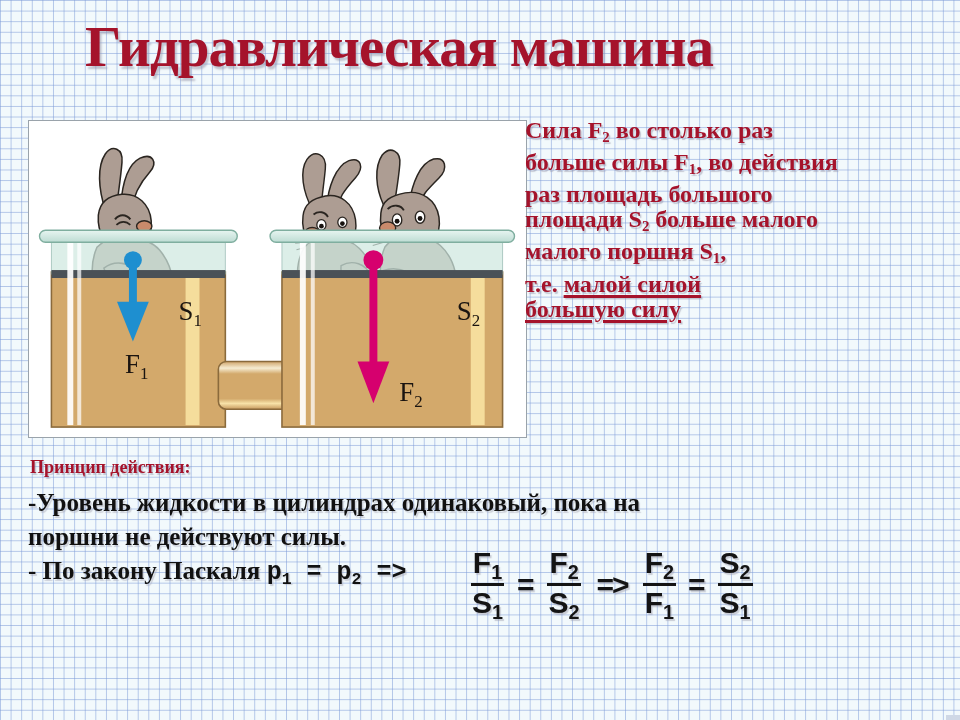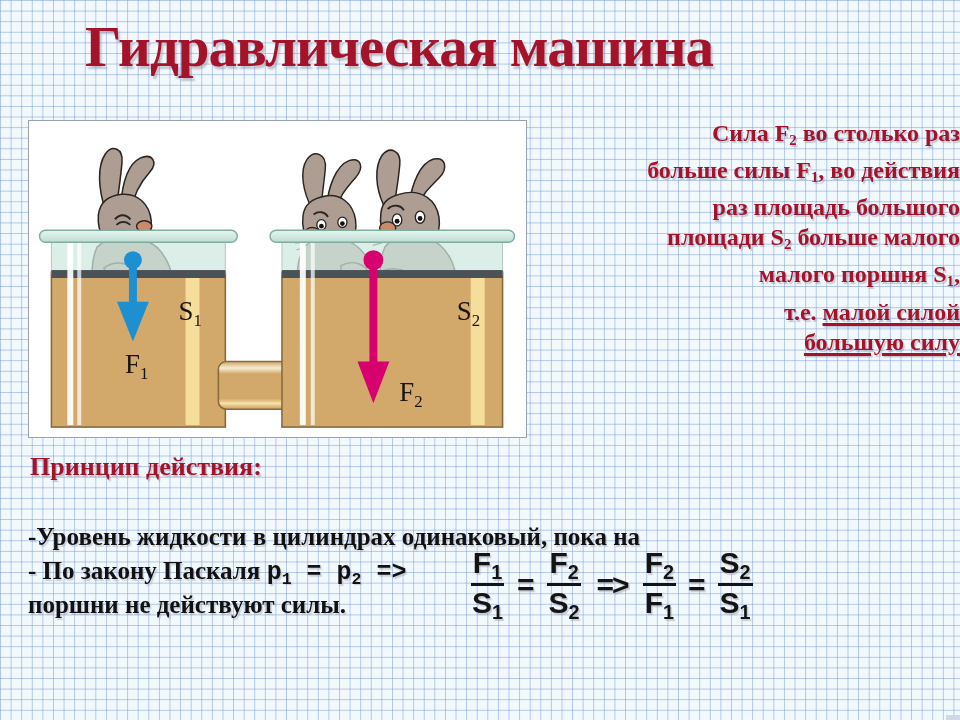--- a/index.html
+++ b/index.html
@@ -27,51 +27,51 @@
   #figure{
     position:absolute;left:28px;top:120px;width:499px;height:318px;
     background:#ffffff;border:1px solid #9aa3ab;box-sizing:border-box;
     overflow:hidden;
   }
   #figure svg{display:block;width:100%;height:100%;}
 
   
   #statement{
     position:absolute;left:525px;top:118px;width:435px;
-    text-align:right;
-    font-family:"Liberation Serif", serif;
-    font-weight:bold;font-size:24px;line-height:30px;
+    text-align:left;
+    font-family:"Liberation Serif", serif;
+    font-weight:bold;font-size:24px;line-height:25px;
     color:#a5132b;
     text-shadow:1.5px 1.5px 1px rgba(150,150,170,.5);
   }
   #statement .ln{display:block;white-space:nowrap;}
   #statement .u{
     text-decoration:underline;
     text-decoration-thickness:3px;
     text-underline-offset:3px;
   }
   #statement sub{font-size:.62em;vertical-align:-.28em;font-weight:bold;}
 
   
   #principle{
     position:absolute;left:30px;top:452px;
     font-family:"Liberation Serif", serif;
-    font-weight:bold;font-size:26px;line-height:30px;
+    font-weight:bold;font-size:18px;line-height:30px;
     color:#a5132b;
     text-shadow:1.5px 1.5px 1px rgba(150,150,170,.5);
     white-space:nowrap;
   }
   #body-lines{
     position:absolute;left:28px;top:486px;width:620px;
     font-family:"Liberation Serif", serif;
     font-weight:bold;font-size:25px;line-height:34px;
     color:#111111;
     text-shadow:1.5px 1.5px 1px rgba(160,160,175,.45);
   }
-  #body-lines .ln{display:block;white-space:nowrap;margin-top:34px;}
+  #body-lines .ln{display:block;white-space:nowrap;}
 
   #pascal{
     position:absolute;left:28px;top:554px;
     font-family:"Liberation Serif", serif;
     font-weight:bold;font-size:25px;line-height:34px;
     color:#111111;white-space:nowrap;
     text-shadow:1.5px 1.5px 1px rgba(160,160,175,.45);
   }
   .sans{
     font-family:Liberation Mono, monospace;

